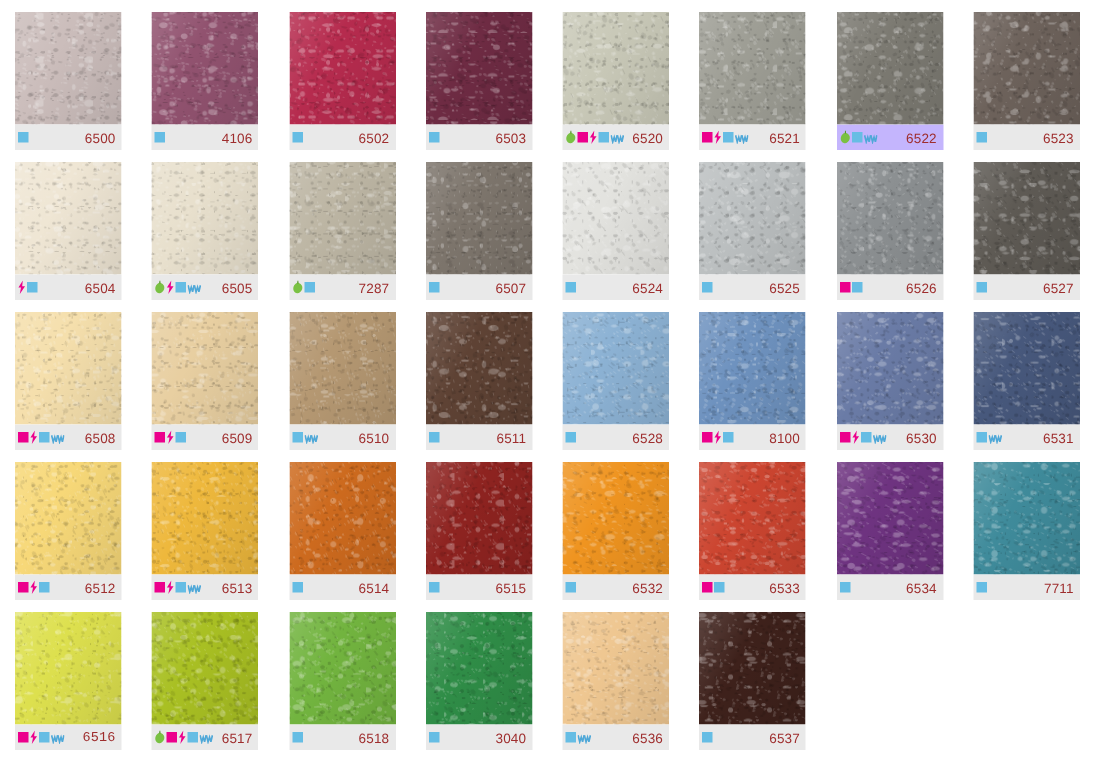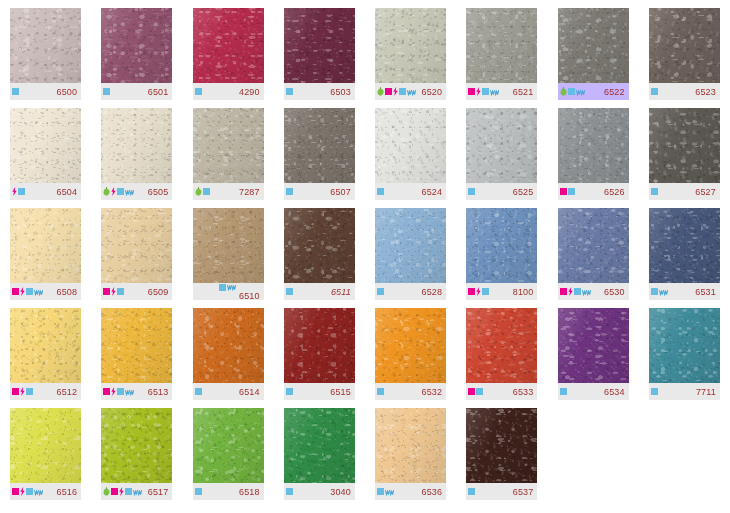--- a/index.html
+++ b/index.html
@@ -101,37 +101,37 @@
         <div class="swatch">
           <div class="base" style="background: rgb(145, 82, 111);"></div>
           <div class="tex" style="background-image: radial-gradient(16.7% 8.6% at 3.6% 70%, rgba(255, 255, 255, 0.85) 0%, rgba(255, 255, 255, 0.85) 55%, rgba(0, 0, 0, 0) 76%), radial-gradient(15.5% 4.5% at 35.7% 1.1%, rgba(0, 0, 0, 0.45) 0%, rgba(0, 0, 0, 0.45) 55%, rgba(0, 0, 0, 0) 76%), radial-gradient(10.4% 10% at 8.4% 7.5%, rgba(255, 255, 255, 0.85) 0%, rgba(255, 255, 255, 0.85) 55%, rgba(0, 0, 0, 0) 76%), radial-gradient(9.4% 4.1% at 27% 41.6%, rgba(0, 0, 0, 0.45) 0%, rgba(0, 0, 0, 0.45) 55%, rgba(0, 0, 0, 0) 76%), radial-gradient(10.6% 3.3% at 94.5% 91.1%, rgba(255, 255, 255, 0.85) 0%, rgba(255, 255, 255, 0.85) 55%, rgba(0, 0, 0, 0) 76%), radial-gradient(8% 4.9% at 67% 46.5%, rgba(0, 0, 0, 0.45) 0%, rgba(0, 0, 0, 0.45) 55%, rgba(0, 0, 0, 0) 76%), radial-gradient(13% 10.2% at 66.4% 82.3%, rgba(255, 255, 255, 0.85) 0%, rgba(255, 255, 255, 0.85) 55%, rgba(0, 0, 0, 0) 76%), radial-gradient(15.7% 12.9% at 78.9% 95.9%, rgba(0, 0, 0, 0.45) 0%, rgba(0, 0, 0, 0.45) 55%, rgba(0, 0, 0, 0) 76%), radial-gradient(9.4% 11% at 90.2% 75.1%, rgba(255, 255, 255, 0.85) 0%, rgba(255, 255, 255, 0.85) 55%, rgba(0, 0, 0, 0) 76%), radial-gradient(10.1% 3% at 34.5% 90.7%, rgba(0, 0, 0, 0.45) 0%, rgba(0, 0, 0, 0.45) 55%, rgba(0, 0, 0, 0) 76%), radial-gradient(7% 12.1% at 57.5% 31.2%, rgba(255, 255, 255, 0.85) 0%, rgba(255, 255, 255, 0.85) 55%, rgba(0, 0, 0, 0) 76%), radial-gradient(11.4% 3.1% at 22.2% 29.2%, rgba(0, 0, 0, 0.45) 0%, rgba(0, 0, 0, 0.45) 55%, rgba(0, 0, 0, 0) 76%), radial-gradient(11.9% 11.7% at 6.2% 46.3%, rgba(255, 255, 255, 0.85) 0%, rgba(255, 255, 255, 0.85) 55%, rgba(0, 0, 0, 0) 76%);"></div>
           <div class="tex2" style="background-image: radial-gradient(14.9% 8.5% at 67.9% 37.5%, rgba(255, 255, 255, 0.9) 0%, rgba(255, 255, 255, 0.9) 55%, rgba(0, 0, 0, 0) 76%), radial-gradient(15.8% 8.5% at 84% 5.3%, rgba(0, 0, 0, 0.5) 0%, rgba(0, 0, 0, 0.5) 55%, rgba(0, 0, 0, 0) 76%), radial-gradient(13.4% 12.8% at 54.5% 71.4%, rgba(255, 255, 255, 0.9) 0%, rgba(255, 255, 255, 0.9) 55%, rgba(0, 0, 0, 0) 76%), radial-gradient(13.4% 11.2% at 13.8% 7.5%, rgba(0, 0, 0, 0.5) 0%, rgba(0, 0, 0, 0.5) 55%, rgba(0, 0, 0, 0) 76%), radial-gradient(14.1% 11.6% at 47.2% 37.5%, rgba(255, 255, 255, 0.9) 0%, rgba(255, 255, 255, 0.9) 55%, rgba(0, 0, 0, 0) 76%), radial-gradient(13.4% 6.1% at 57% 42.2%, rgba(0, 0, 0, 0.5) 0%, rgba(0, 0, 0, 0.5) 55%, rgba(0, 0, 0, 0) 76%), radial-gradient(9.9% 11.8% at 54.8% 54.4%, rgba(255, 255, 255, 0.9) 0%, rgba(255, 255, 255, 0.9) 55%, rgba(0, 0, 0, 0) 76%), radial-gradient(16.1% 11.6% at 37.5% 98%, rgba(0, 0, 0, 0.5) 0%, rgba(0, 0, 0, 0.5) 55%, rgba(0, 0, 0, 0) 76%), radial-gradient(12.6% 4.8% at 31% 46.2%, rgba(255, 255, 255, 0.9) 0%, rgba(255, 255, 255, 0.9) 55%, rgba(0, 0, 0, 0) 76%), radial-gradient(13.8% 6.8% at 7.5% 1.5%, rgba(0, 0, 0, 0.5) 0%, rgba(0, 0, 0, 0.5) 55%, rgba(0, 0, 0, 0) 76%), radial-gradient(9.4% 6.2% at 11.4% 22.5%, rgba(255, 255, 255, 0.9) 0%, rgba(255, 255, 255, 0.9) 55%, rgba(0, 0, 0, 0) 76%), radial-gradient(7% 9.1% at 49.8% 51.2%, rgba(0, 0, 0, 0.5) 0%, rgba(0, 0, 0, 0.5) 55%, rgba(0, 0, 0, 0) 76%), radial-gradient(7.4% 6.9% at 31.4% 14.7%, rgba(255, 255, 255, 0.9) 0%, rgba(255, 255, 255, 0.9) 55%, rgba(0, 0, 0, 0) 76%); transform: rotate(13deg);"></div>
           <div class="sheen"></div>
         </div>
         <div class="label" style="background: rgb(233, 233, 233);">
           <span class="icons">
             <span class="ic ic-sq-blue" style="background: rgb(102, 189, 228);"></span>
           </span>
-          <span class="code" style="color: rgb(158, 45, 45);">6501</span>
+          <span class="code" style="color: rgb(158, 45, 45);">4106</span>
         </div>
       </div>
     </div>
     <div class="cell">
       <div class="card">
         <div class="swatch">
           <div class="base" style="background: rgb(182, 43, 78);"></div>
           <div class="tex" style="background-image: radial-gradient(15.5% 8.4% at 15.6% 86.5%, rgba(255, 255, 255, 0.85) 0%, rgba(255, 255, 255, 0.85) 55%, rgba(0, 0, 0, 0) 76%), radial-gradient(13.7% 4.8% at 41% 8.4%, rgba(0, 0, 0, 0.45) 0%, rgba(0, 0, 0, 0.45) 55%, rgba(0, 0, 0, 0) 76%), radial-gradient(16.3% 7.3% at 24.1% 53.5%, rgba(255, 255, 255, 0.85) 0%, rgba(255, 255, 255, 0.85) 55%, rgba(0, 0, 0, 0) 76%), radial-gradient(9.8% 4.7% at 0.3% 54.8%, rgba(0, 0, 0, 0.45) 0%, rgba(0, 0, 0, 0.45) 55%, rgba(0, 0, 0, 0) 76%), radial-gradient(5.8% 9.1% at 83.6% 27.3%, rgba(255, 255, 255, 0.85) 0%, rgba(255, 255, 255, 0.85) 55%, rgba(0, 0, 0, 0) 76%), radial-gradient(12.4% 7.5% at 92.1% 23.7%, rgba(0, 0, 0, 0.45) 0%, rgba(0, 0, 0, 0.45) 55%, rgba(0, 0, 0, 0) 76%), radial-gradient(8% 9.7% at 71.6% 40.3%, rgba(255, 255, 255, 0.85) 0%, rgba(255, 255, 255, 0.85) 55%, rgba(0, 0, 0, 0) 76%), radial-gradient(6.3% 10.2% at 10.6% 32.2%, rgba(0, 0, 0, 0.45) 0%, rgba(0, 0, 0, 0.45) 55%, rgba(0, 0, 0, 0) 76%), radial-gradient(7.8% 12.3% at 56.7% 21.1%, rgba(255, 255, 255, 0.85) 0%, rgba(255, 255, 255, 0.85) 55%, rgba(0, 0, 0, 0) 76%), radial-gradient(16% 7.7% at 76.5% 1.8%, rgba(0, 0, 0, 0.45) 0%, rgba(0, 0, 0, 0.45) 55%, rgba(0, 0, 0, 0) 76%), radial-gradient(14.9% 5.9% at 21.1% 81.9%, rgba(255, 255, 255, 0.85) 0%, rgba(255, 255, 255, 0.85) 55%, rgba(0, 0, 0, 0) 76%), radial-gradient(8.6% 9.8% at 87.5% 11.7%, rgba(0, 0, 0, 0.45) 0%, rgba(0, 0, 0, 0.45) 55%, rgba(0, 0, 0, 0) 76%), radial-gradient(14% 7.7% at 88.8% 86.6%, rgba(255, 255, 255, 0.85) 0%, rgba(255, 255, 255, 0.85) 55%, rgba(0, 0, 0, 0) 76%);"></div>
           <div class="tex2" style="background-image: radial-gradient(13.7% 8.3% at 79.9% 54%, rgba(255, 255, 255, 0.9) 0%, rgba(255, 255, 255, 0.9) 55%, rgba(0, 0, 0, 0) 76%), radial-gradient(14% 8.9% at 89.3% 12.6%, rgba(0, 0, 0, 0.5) 0%, rgba(0, 0, 0, 0.5) 55%, rgba(0, 0, 0, 0) 76%), radial-gradient(7.3% 10.2% at 70.2% 17.4%, rgba(255, 255, 255, 0.9) 0%, rgba(255, 255, 255, 0.9) 55%, rgba(0, 0, 0, 0) 76%), radial-gradient(13.8% 11.8% at 87.1% 20.6%, rgba(0, 0, 0, 0.5) 0%, rgba(0, 0, 0, 0.5) 55%, rgba(0, 0, 0, 0) 76%), radial-gradient(9.3% 7.5% at 36.4% 73.8%, rgba(255, 255, 255, 0.9) 0%, rgba(255, 255, 255, 0.9) 55%, rgba(0, 0, 0, 0) 76%), radial-gradient(5.9% 8.7% at 82% 19.4%, rgba(0, 0, 0, 0.5) 0%, rgba(0, 0, 0, 0.5) 55%, rgba(0, 0, 0, 0) 76%), radial-gradient(16.9% 11.4% at 60% 12.3%, rgba(255, 255, 255, 0.9) 0%, rgba(255, 255, 255, 0.9) 55%, rgba(0, 0, 0, 0) 76%), radial-gradient(6.6% 9% at 69.2% 34.3%, rgba(0, 0, 0, 0.5) 0%, rgba(0, 0, 0, 0.5) 55%, rgba(0, 0, 0, 0) 76%), radial-gradient(10.9% 6.1% at 97.5% 92.1%, rgba(255, 255, 255, 0.9) 0%, rgba(255, 255, 255, 0.9) 55%, rgba(0, 0, 0, 0) 76%), radial-gradient(7.8% 11.5% at 49.5% 12.6%, rgba(0, 0, 0, 0.5) 0%, rgba(0, 0, 0, 0.5) 55%, rgba(0, 0, 0, 0) 76%), radial-gradient(5.3% 10% at 75% 73.3%, rgba(255, 255, 255, 0.9) 0%, rgba(255, 255, 255, 0.9) 55%, rgba(0, 0, 0, 0) 76%), radial-gradient(16.1% 5.8% at 15.1% 33.6%, rgba(0, 0, 0, 0.5) 0%, rgba(0, 0, 0, 0.5) 55%, rgba(0, 0, 0, 0) 76%), radial-gradient(9.6% 12.9% at 14% 55%, rgba(255, 255, 255, 0.9) 0%, rgba(255, 255, 255, 0.9) 55%, rgba(0, 0, 0, 0) 76%); transform: rotate(13deg);"></div>
           <div class="sheen"></div>
         </div>
         <div class="label" style="background: rgb(233, 233, 233);">
           <span class="icons">
             <span class="ic ic-sq-blue" style="background: rgb(102, 189, 228);"></span>
           </span>
-          <span class="code" style="color: rgb(158, 45, 45);">4290</span>
+          <span class="code" style="color: rgb(158, 45, 45);">6502</span>
         </div>
       </div>
     </div>
     <div class="cell">
       <div class="card">
         <div class="swatch">
           <div class="base" style="background: rgb(110, 43, 67);"></div>
           <div class="tex" style="background-image: radial-gradient(14.4% 8.2% at 27.5% 3.1%, rgba(255, 255, 255, 0.85) 0%, rgba(255, 255, 255, 0.85) 55%, rgba(0, 0, 0, 0) 76%), radial-gradient(11.8% 5.1% at 46.3% 15.6%, rgba(0, 0, 0, 0.45) 0%, rgba(0, 0, 0, 0.45) 55%, rgba(0, 0, 0, 0) 76%), radial-gradient(10.2% 4.7% at 39.8% 99.6%, rgba(255, 255, 255, 0.85) 0%, rgba(255, 255, 255, 0.85) 55%, rgba(0, 0, 0, 0) 76%), radial-gradient(10.2% 5.4% at 73.6% 68%, rgba(0, 0, 0, 0.45) 0%, rgba(0, 0, 0, 0.45) 55%, rgba(0, 0, 0, 0) 76%), radial-gradient(13% 5% at 72.8% 63.6%, rgba(255, 255, 255, 0.85) 0%, rgba(255, 255, 255, 0.85) 55%, rgba(0, 0, 0, 0) 76%), radial-gradient(16.9% 10.1% at 17.1% 1%, rgba(0, 0, 0, 0.45) 0%, rgba(0, 0, 0, 0.45) 55%, rgba(0, 0, 0, 0) 76%), radial-gradient(15% 9.3% at 76.7% 98.2%, rgba(255, 255, 255, 0.85) 0%, rgba(255, 255, 255, 0.85) 55%, rgba(0, 0, 0, 0) 76%), radial-gradient(8.8% 7.6% at 42.2% 68.5%, rgba(0, 0, 0, 0.45) 0%, rgba(0, 0, 0, 0.45) 55%, rgba(0, 0, 0, 0) 76%), radial-gradient(6.1% 3.6% at 23.2% 67%, rgba(255, 255, 255, 0.85) 0%, rgba(255, 255, 255, 0.85) 55%, rgba(0, 0, 0, 0) 76%), radial-gradient(10% 12.3% at 18.6% 12.9%, rgba(0, 0, 0, 0.45) 0%, rgba(0, 0, 0, 0.45) 55%, rgba(0, 0, 0, 0) 76%), radial-gradient(10.8% 9.7% at 84.8% 32.7%, rgba(255, 255, 255, 0.85) 0%, rgba(255, 255, 255, 0.85) 55%, rgba(0, 0, 0, 0) 76%), radial-gradient(5.7% 6.6% at 52.8% 94.2%, rgba(0, 0, 0, 0.45) 0%, rgba(0, 0, 0, 0.45) 55%, rgba(0, 0, 0, 0) 76%), radial-gradient(16.1% 3.7% at 71.4% 26.9%, rgba(255, 255, 255, 0.85) 0%, rgba(255, 255, 255, 0.85) 55%, rgba(0, 0, 0, 0) 76%);"></div>
           <div class="tex2" style="background-image: radial-gradient(12.5% 8.1% at 91.9% 70.5%, rgba(255, 255, 255, 0.9) 0%, rgba(255, 255, 255, 0.9) 55%, rgba(0, 0, 0, 0) 76%), radial-gradient(12.2% 9.2% at 94.7% 19.8%, rgba(0, 0, 0, 0.5) 0%, rgba(0, 0, 0, 0.5) 55%, rgba(0, 0, 0, 0) 76%), radial-gradient(13.2% 7.6% at 85.9% 63.5%, rgba(255, 255, 255, 0.9) 0%, rgba(255, 255, 255, 0.9) 55%, rgba(0, 0, 0, 0) 76%), radial-gradient(14.2% 12.5% at 60.4% 33.8%, rgba(0, 0, 0, 0.5) 0%, rgba(0, 0, 0, 0.5) 55%, rgba(0, 0, 0, 0) 76%), radial-gradient(16.6% 3.3% at 25.5% 10%, rgba(255, 255, 255, 0.9) 0%, rgba(255, 255, 255, 0.9) 55%, rgba(0, 0, 0, 0) 76%), radial-gradient(10.4% 11.3% at 7.1% 96.7%, rgba(0, 0, 0, 0.5) 0%, rgba(0, 0, 0, 0.5) 55%, rgba(0, 0, 0, 0) 76%), radial-gradient(11.9% 10.9% at 65.1% 70.3%, rgba(255, 255, 255, 0.9) 0%, rgba(255, 255, 255, 0.9) 55%, rgba(0, 0, 0, 0) 76%), radial-gradient(9.1% 6.3% at 0.9% 70.6%, rgba(0, 0, 0, 0.5) 0%, rgba(0, 0, 0, 0.5) 55%, rgba(0, 0, 0, 0) 76%), radial-gradient(9.3% 7.4% at 64% 38%, rgba(255, 255, 255, 0.9) 0%, rgba(255, 255, 255, 0.9) 55%, rgba(0, 0, 0, 0) 76%), radial-gradient(13.8% 6.1% at 91.6% 23.7%, rgba(0, 0, 0, 0.5) 0%, rgba(0, 0, 0, 0.5) 55%, rgba(0, 0, 0, 0) 76%), radial-gradient(13.1% 3.8% at 38.6% 24.1%, rgba(255, 255, 255, 0.9) 0%, rgba(255, 255, 255, 0.9) 55%, rgba(0, 0, 0, 0) 76%), radial-gradient(13.3% 12.5% at 80.4% 16.1%, rgba(0, 0, 0, 0.5) 0%, rgba(0, 0, 0, 0.5) 55%, rgba(0, 0, 0, 0) 76%), radial-gradient(11.7% 8.9% at 96.6% 95.3%, rgba(255, 255, 255, 0.9) 0%, rgba(255, 255, 255, 0.9) 55%, rgba(0, 0, 0, 0) 76%); transform: rotate(13deg);"></div>
           <div class="sheen"></div>
@@ -428,21 +428,21 @@
       </div>
     </div>
     <div class="cell">
       <div class="card">
         <div class="swatch">
           <div class="base" style="background: rgb(181, 152, 114);"></div>
           <div class="tex" style="background-image: radial-gradient(13% 4.9% at 52% 24.5%, rgba(255, 255, 255, 0.85) 0%, rgba(255, 255, 255, 0.85) 55%, rgba(0, 0, 0, 0) 76%), radial-gradient(7.8% 8.6% at 29.4% 26.5%, rgba(0, 0, 0, 0.45) 0%, rgba(0, 0, 0, 0.45) 55%, rgba(0, 0, 0, 0) 76%), radial-gradient(9.5% 3.2% at 62.9% 42.4%, rgba(255, 255, 255, 0.85) 0%, rgba(255, 255, 255, 0.85) 55%, rgba(0, 0, 0, 0) 76%), radial-gradient(16.1% 4.7% at 61.7% 10.8%, rgba(0, 0, 0, 0.45) 0%, rgba(0, 0, 0, 0.45) 55%, rgba(0, 0, 0, 0) 76%), radial-gradient(14.7% 9.4% at 47.3% 10.3%, rgba(255, 255, 255, 0.85) 0%, rgba(255, 255, 255, 0.85) 55%, rgba(0, 0, 0, 0) 76%), radial-gradient(5.1% 9.8% at 18.2% 25.9%, rgba(0, 0, 0, 0.45) 0%, rgba(0, 0, 0, 0.45) 55%, rgba(0, 0, 0, 0) 76%), radial-gradient(5% 5.1% at 16.2% 5.5%, rgba(255, 255, 255, 0.85) 0%, rgba(255, 255, 255, 0.85) 55%, rgba(0, 0, 0, 0) 76%), radial-gradient(12.2% 4.7% at 36.7% 17%, rgba(0, 0, 0, 0.45) 0%, rgba(0, 0, 0, 0.45) 55%, rgba(0, 0, 0, 0) 76%), radial-gradient(11.8% 3.1% at 43.8% 38.4%, rgba(255, 255, 255, 0.85) 0%, rgba(255, 255, 255, 0.85) 55%, rgba(0, 0, 0, 0) 76%), radial-gradient(10.6% 10.3% at 82% 36.6%, rgba(0, 0, 0, 0.45) 0%, rgba(0, 0, 0, 0.45) 55%, rgba(0, 0, 0, 0) 76%), radial-gradient(11.2% 9% at 96.3% 21.3%, rgba(255, 255, 255, 0.85) 0%, rgba(255, 255, 255, 0.85) 55%, rgba(0, 0, 0, 0) 76%), radial-gradient(10.5% 9.3% at 2% 78.2%, rgba(0, 0, 0, 0.45) 0%, rgba(0, 0, 0, 0.45) 55%, rgba(0, 0, 0, 0) 76%), radial-gradient(13.7% 6.7% at 66% 17.3%, rgba(255, 255, 255, 0.85) 0%, rgba(255, 255, 255, 0.85) 55%, rgba(0, 0, 0, 0) 76%);"></div>
           <div class="tex2" style="background-image: radial-gradient(11.2% 4.8% at 16.4% 92%, rgba(255, 255, 255, 0.9) 0%, rgba(255, 255, 255, 0.9) 55%, rgba(0, 0, 0, 0) 76%), radial-gradient(8.1% 12.6% at 77.7% 30.6%, rgba(0, 0, 0, 0.5) 0%, rgba(0, 0, 0, 0.5) 55%, rgba(0, 0, 0, 0) 76%), radial-gradient(12.5% 6.1% at 9% 6.3%, rgba(255, 255, 255, 0.9) 0%, rgba(255, 255, 255, 0.9) 55%, rgba(0, 0, 0, 0) 76%), radial-gradient(8.1% 11.8% at 48.5% 76.6%, rgba(0, 0, 0, 0.5) 0%, rgba(0, 0, 0, 0.5) 55%, rgba(0, 0, 0, 0) 76%), radial-gradient(6.2% 7.7% at 0% 56.8%, rgba(255, 255, 255, 0.9) 0%, rgba(255, 255, 255, 0.9) 55%, rgba(0, 0, 0, 0) 76%), radial-gradient(10.6% 11% at 8.1% 21.6%, rgba(0, 0, 0, 0.5) 0%, rgba(0, 0, 0, 0.5) 55%, rgba(0, 0, 0, 0) 76%), radial-gradient(14% 6.7% at 4.6% 77.5%, rgba(255, 255, 255, 0.9) 0%, rgba(255, 255, 255, 0.9) 55%, rgba(0, 0, 0, 0) 76%), radial-gradient(12.5% 3.4% at 95.3% 19.2%, rgba(0, 0, 0, 0.5) 0%, rgba(0, 0, 0, 0.5) 55%, rgba(0, 0, 0, 0) 76%), radial-gradient(14.9% 6.9% at 84.6% 9.4%, rgba(255, 255, 255, 0.9) 0%, rgba(255, 255, 255, 0.9) 55%, rgba(0, 0, 0, 0) 76%), radial-gradient(14.3% 4.1% at 55% 47.4%, rgba(0, 0, 0, 0.5) 0%, rgba(0, 0, 0, 0.5) 55%, rgba(0, 0, 0, 0) 76%), radial-gradient(13.6% 3.1% at 50.1% 12.7%, rgba(255, 255, 255, 0.9) 0%, rgba(255, 255, 255, 0.9) 55%, rgba(0, 0, 0, 0) 76%), radial-gradient(6.1% 5.3% at 29.6% 0.2%, rgba(0, 0, 0, 0.5) 0%, rgba(0, 0, 0, 0.5) 55%, rgba(0, 0, 0, 0) 76%), radial-gradient(9.3% 11.9% at 91.2% 85.7%, rgba(255, 255, 255, 0.9) 0%, rgba(255, 255, 255, 0.9) 55%, rgba(0, 0, 0, 0) 76%); transform: rotate(78deg);"></div>
           <div class="sheen"></div>
         </div>
-        <div class="label" style="background: rgb(233, 233, 233); flex-direction: column;">
+        <div class="label" style="background: rgb(233, 233, 233);">
           <span class="icons">
             <span class="ic ic-sq-blue" style="background: rgb(102, 189, 228);"></span>
             <span class="ic ic-wave"><svg width="9" height="8" viewBox="0 0 9 8">
                 <path d="M0.4 2.2 L1.5 6.6 L2.5 3.4 L3.4 6.6 L4.4 2.2" fill="none" stroke="#4fa8d8" stroke-width="1.1"></path>
                 <path d="M4.6 2.2 L5.7 6.6 L6.7 3.4 L7.6 6.6 L8.6 2.2" fill="none" stroke="#4fa8d8" stroke-width="1.1"></path>
               </svg></span>
           </span>
           <span class="code" style="color: rgb(158, 45, 45);">6510</span>
         </div>
       </div>
@@ -452,21 +452,21 @@
         <div class="swatch">
           <div class="base" style="background: rgb(94, 66, 52);"></div>
           <div class="tex" style="background-image: radial-gradient(11.8% 4.7% at 64% 41.1%, rgba(255, 255, 255, 0.85) 0%, rgba(255, 255, 255, 0.85) 55%, rgba(0, 0, 0, 0) 76%), radial-gradient(6% 8.9% at 34.7% 33.7%, rgba(0, 0, 0, 0.45) 0%, rgba(0, 0, 0, 0.45) 55%, rgba(0, 0, 0, 0) 76%), radial-gradient(15.4% 10.6% at 78.6% 88.5%, rgba(255, 255, 255, 0.85) 0%, rgba(255, 255, 255, 0.85) 55%, rgba(0, 0, 0, 0) 76%), radial-gradient(16.5% 5.4% at 35% 23.9%, rgba(0, 0, 0, 0.45) 0%, rgba(0, 0, 0, 0.45) 55%, rgba(0, 0, 0, 0) 76%), radial-gradient(9.9% 5.2% at 36.5% 46.6%, rgba(255, 255, 255, 0.85) 0%, rgba(255, 255, 255, 0.85) 55%, rgba(0, 0, 0, 0) 76%), radial-gradient(9.6% 12.5% at 43.2% 3.1%, rgba(0, 0, 0, 0.45) 0%, rgba(0, 0, 0, 0.45) 55%, rgba(0, 0, 0, 0) 76%), radial-gradient(12% 4.6% at 21.3% 63.4%, rgba(255, 255, 255, 0.85) 0%, rgba(255, 255, 255, 0.85) 55%, rgba(0, 0, 0, 0) 76%), radial-gradient(14.7% 12% at 68.4% 53.4%, rgba(0, 0, 0, 0.45) 0%, rgba(0, 0, 0, 0.45) 55%, rgba(0, 0, 0, 0) 76%), radial-gradient(10.1% 4.4% at 10.3% 84.3%, rgba(255, 255, 255, 0.85) 0%, rgba(255, 255, 255, 0.85) 55%, rgba(0, 0, 0, 0) 76%), radial-gradient(16.5% 5% at 24% 47.8%, rgba(0, 0, 0, 0.45) 0%, rgba(0, 0, 0, 0.45) 55%, rgba(0, 0, 0, 0) 76%), radial-gradient(7.1% 12.8% at 59.9% 72.1%, rgba(255, 255, 255, 0.85) 0%, rgba(255, 255, 255, 0.85) 55%, rgba(0, 0, 0, 0) 76%), radial-gradient(7.7% 6% at 67.3% 60.7%, rgba(0, 0, 0, 0.45) 0%, rgba(0, 0, 0, 0.45) 55%, rgba(0, 0, 0, 0) 76%), radial-gradient(15.8% 12.7% at 48.5% 57.5%, rgba(255, 255, 255, 0.85) 0%, rgba(255, 255, 255, 0.85) 55%, rgba(0, 0, 0, 0) 76%);"></div>
           <div class="tex2" style="background-image: radial-gradient(10% 4.6% at 28.3% 8.5%, rgba(255, 255, 255, 0.9) 0%, rgba(255, 255, 255, 0.9) 55%, rgba(0, 0, 0, 0) 76%), radial-gradient(6.3% 13% at 83% 37.9%, rgba(0, 0, 0, 0.5) 0%, rgba(0, 0, 0, 0.5) 55%, rgba(0, 0, 0, 0) 76%), radial-gradient(6.4% 3.5% at 24.7% 52.4%, rgba(255, 255, 255, 0.9) 0%, rgba(255, 255, 255, 0.9) 55%, rgba(0, 0, 0, 0) 76%), radial-gradient(8.5% 12.5% at 21.8% 89.8%, rgba(0, 0, 0, 0.5) 0%, rgba(0, 0, 0, 0.5) 55%, rgba(0, 0, 0, 0) 76%), radial-gradient(13.5% 3.6% at 89.2% 93%, rgba(255, 255, 255, 0.9) 0%, rgba(255, 255, 255, 0.9) 55%, rgba(0, 0, 0, 0) 76%), radial-gradient(15.1% 3.7% at 33.2% 98.8%, rgba(0, 0, 0, 0.5) 0%, rgba(0, 0, 0, 0.5) 55%, rgba(0, 0, 0, 0) 76%), radial-gradient(8.9% 6.3% at 9.7% 35.5%, rgba(255, 255, 255, 0.9) 0%, rgba(255, 255, 255, 0.9) 55%, rgba(0, 0, 0, 0) 76%), radial-gradient(15% 10.8% at 27% 55.5%, rgba(0, 0, 0, 0.5) 0%, rgba(0, 0, 0, 0.5) 55%, rgba(0, 0, 0, 0) 76%), radial-gradient(13.2% 8.2% at 51.1% 55.4%, rgba(255, 255, 255, 0.9) 0%, rgba(255, 255, 255, 0.9) 55%, rgba(0, 0, 0, 0) 76%), radial-gradient(8.3% 8.8% at 97.1% 58.6%, rgba(0, 0, 0, 0.5) 0%, rgba(0, 0, 0, 0.5) 55%, rgba(0, 0, 0, 0) 76%), radial-gradient(9.4% 6.9% at 13.8% 63.5%, rgba(255, 255, 255, 0.9) 0%, rgba(255, 255, 255, 0.9) 55%, rgba(0, 0, 0, 0) 76%), radial-gradient(15.2% 12% at 94.9% 82.7%, rgba(0, 0, 0, 0.5) 0%, rgba(0, 0, 0, 0.5) 55%, rgba(0, 0, 0, 0) 76%), radial-gradient(11.4% 7.9% at 73.8% 26%, rgba(255, 255, 255, 0.9) 0%, rgba(255, 255, 255, 0.9) 55%, rgba(0, 0, 0, 0) 76%); transform: rotate(78deg);"></div>
           <div class="sheen"></div>
         </div>
         <div class="label" style="background: rgb(233, 233, 233);">
           <span class="icons">
             <span class="ic ic-sq-blue" style="background: rgb(102, 189, 228);"></span>
           </span>
-          <span class="code" style="color: rgb(158, 45, 45); font-style: italic;">6511</span>
+          <span class="code" style="color: rgb(158, 45, 45);">6511</span>
         </div>
       </div>
     </div>
     <div class="cell">
       <div class="card">
         <div class="swatch">
           <div class="base" style="background: rgb(140, 178, 212);"></div>
           <div class="tex" style="background-image: radial-gradient(14% 5.7% at 86.4% 10.6%, rgba(255, 255, 255, 0.85) 0%, rgba(255, 255, 255, 0.85) 55%, rgba(0, 0, 0, 0) 76%), radial-gradient(5.5% 11.7% at 34.1% 36.7%, rgba(0, 0, 0, 0.45) 0%, rgba(0, 0, 0, 0.45) 55%, rgba(0, 0, 0, 0) 76%), radial-gradient(7.6% 12.4% at 18.5% 29.9%, rgba(255, 255, 255, 0.85) 0%, rgba(255, 255, 255, 0.85) 55%, rgba(0, 0, 0, 0) 76%), radial-gradient(15.7% 7.4% at 30.9% 47.1%, rgba(0, 0, 0, 0.45) 0%, rgba(0, 0, 0, 0.45) 55%, rgba(0, 0, 0, 0) 76%), radial-gradient(14.9% 7.7% at 50.8% 76.9%, rgba(255, 255, 255, 0.85) 0%, rgba(255, 255, 255, 0.85) 55%, rgba(0, 0, 0, 0) 76%), radial-gradient(16% 3.8% at 16.7% 46.8%, rgba(0, 0, 0, 0.45) 0%, rgba(0, 0, 0, 0.45) 55%, rgba(0, 0, 0, 0) 76%), radial-gradient(8.5% 9.1% at 2.6% 44.5%, rgba(255, 255, 255, 0.85) 0%, rgba(255, 255, 255, 0.85) 55%, rgba(0, 0, 0, 0) 76%), radial-gradient(14.2% 5.5% at 61.9% 82.2%, rgba(0, 0, 0, 0.45) 0%, rgba(0, 0, 0, 0.45) 55%, rgba(0, 0, 0, 0) 76%), radial-gradient(6.9% 5.6% at 30.5% 65.2%, rgba(255, 255, 255, 0.85) 0%, rgba(255, 255, 255, 0.85) 55%, rgba(0, 0, 0, 0) 76%), radial-gradient(8.1% 12.9% at 1.2% 45.6%, rgba(0, 0, 0, 0.45) 0%, rgba(0, 0, 0, 0.45) 55%, rgba(0, 0, 0, 0) 76%), radial-gradient(10.2% 11.5% at 9.3% 69.4%, rgba(255, 255, 255, 0.85) 0%, rgba(255, 255, 255, 0.85) 55%, rgba(0, 0, 0, 0) 76%), radial-gradient(6.5% 9.3% at 93.2% 50%, rgba(0, 0, 0, 0.45) 0%, rgba(0, 0, 0, 0.45) 55%, rgba(0, 0, 0, 0) 76%), radial-gradient(14.9% 12.8% at 19.7% 25.8%, rgba(255, 255, 255, 0.85) 0%, rgba(255, 255, 255, 0.85) 55%, rgba(0, 0, 0, 0) 76%);"></div>
           <div class="tex2" style="background-image: radial-gradient(12.1% 5.6% at 50.8% 78%, rgba(255, 255, 255, 0.9) 0%, rgba(255, 255, 255, 0.9) 55%, rgba(0, 0, 0, 0) 76%), radial-gradient(5.9% 5.7% at 82.5% 40.9%, rgba(0, 0, 0, 0.5) 0%, rgba(0, 0, 0, 0.5) 55%, rgba(0, 0, 0, 0) 76%), radial-gradient(10.6% 5.3% at 64.6% 93.8%, rgba(255, 255, 255, 0.9) 0%, rgba(255, 255, 255, 0.9) 55%, rgba(0, 0, 0, 0) 76%), radial-gradient(7.7% 4.5% at 17.8% 13%, rgba(0, 0, 0, 0.5) 0%, rgba(0, 0, 0, 0.5) 55%, rgba(0, 0, 0, 0) 76%), radial-gradient(6.5% 6.1% at 3.5% 23.3%, rgba(255, 255, 255, 0.9) 0%, rgba(255, 255, 255, 0.9) 55%, rgba(0, 0, 0, 0) 76%), radial-gradient(9.5% 5% at 6.7% 42.5%, rgba(0, 0, 0, 0.5) 0%, rgba(0, 0, 0, 0.5) 55%, rgba(0, 0, 0, 0) 76%), radial-gradient(5.5% 10.8% at 91% 16.6%, rgba(255, 255, 255, 0.9) 0%, rgba(255, 255, 255, 0.9) 55%, rgba(0, 0, 0, 0) 76%), radial-gradient(14.5% 4.3% at 20.6% 84.3%, rgba(0, 0, 0, 0.5) 0%, rgba(0, 0, 0, 0.5) 55%, rgba(0, 0, 0, 0) 76%), radial-gradient(10% 9.4% at 71.3% 36.2%, rgba(255, 255, 255, 0.9) 0%, rgba(255, 255, 255, 0.9) 55%, rgba(0, 0, 0, 0) 76%), radial-gradient(11.9% 6.7% at 74.2% 56.4%, rgba(0, 0, 0, 0.5) 0%, rgba(0, 0, 0, 0.5) 55%, rgba(0, 0, 0, 0) 76%), radial-gradient(12.6% 5.5% at 63.1% 60.8%, rgba(255, 255, 255, 0.9) 0%, rgba(255, 255, 255, 0.9) 55%, rgba(0, 0, 0, 0) 76%), radial-gradient(14.1% 5.2% at 20.8% 72%, rgba(0, 0, 0, 0.5) 0%, rgba(0, 0, 0, 0.5) 55%, rgba(0, 0, 0, 0) 76%), radial-gradient(10.5% 8% at 44.9% 94.2%, rgba(255, 255, 255, 0.9) 0%, rgba(255, 255, 255, 0.9) 55%, rgba(0, 0, 0, 0) 76%); transform: rotate(39deg);"></div>
           <div class="sheen"></div>
@@ -697,21 +697,21 @@
             <span class="ic ic-sq-magenta" style="background: rgb(236, 0, 140);"></span>
             <span class="ic ic-bolt"><svg width="5" height="9" viewBox="0 0 5 9">
                 <path d="M3.2 0 L0.3 4.7 L2.0 4.7 L1.2 9 L4.7 3.8 L2.8 3.8 Z" fill="#ec008c"></path>
               </svg></span>
             <span class="ic ic-sq-blue" style="background: rgb(102, 189, 228);"></span>
             <span class="ic ic-wave"><svg width="9" height="8" viewBox="0 0 9 8">
                 <path d="M0.4 2.2 L1.5 6.6 L2.5 3.4 L3.4 6.6 L4.4 2.2" fill="none" stroke="#4fa8d8" stroke-width="1.1"></path>
                 <path d="M4.6 2.2 L5.7 6.6 L6.7 3.4 L7.6 6.6 L8.6 2.2" fill="none" stroke="#4fa8d8" stroke-width="1.1"></path>
               </svg></span>
           </span>
-          <span class="code" style="color: rgb(158, 45, 45);">6516</span>
+          <span class="code" style="color: rgb(158, 45, 45); font-family: Liberation Mono, monospace;">6516</span>
         </div>
       </div>
     </div>
     <div class="cell">
       <div class="card">
         <div class="swatch">
           <div class="base" style="background: rgb(169, 192, 35);"></div>
           <div class="tex" style="background-image: radial-gradient(11.6% 11.5% at 76.5% 46%, rgba(255, 255, 255, 0.85) 0%, rgba(255, 255, 255, 0.85) 55%, rgba(0, 0, 0, 0) 76%), radial-gradient(15.8% 12.1% at 12.4% 37.3%, rgba(0, 0, 0, 0.45) 0%, rgba(0, 0, 0, 0.45) 55%, rgba(0, 0, 0, 0) 76%), radial-gradient(8.8% 11.7% at 86.1% 85.3%, rgba(255, 255, 255, 0.85) 0%, rgba(255, 255, 255, 0.85) 55%, rgba(0, 0, 0, 0) 76%), radial-gradient(10% 4.1% at 49.8% 53.6%, rgba(0, 0, 0, 0.45) 0%, rgba(0, 0, 0, 0.45) 55%, rgba(0, 0, 0, 0) 76%), radial-gradient(16.3% 3.8% at 21.9% 57.1%, rgba(255, 255, 255, 0.85) 0%, rgba(255, 255, 255, 0.85) 55%, rgba(0, 0, 0, 0) 76%), radial-gradient(5.3% 9.6% at 19.2% 50.9%, rgba(0, 0, 0, 0.45) 0%, rgba(0, 0, 0, 0.45) 55%, rgba(0, 0, 0, 0) 76%), radial-gradient(7.1% 10.9% at 55.6% 12.7%, rgba(255, 255, 255, 0.85) 0%, rgba(255, 255, 255, 0.85) 55%, rgba(0, 0, 0, 0) 76%), radial-gradient(15.5% 11.8% at 31.1% 65.6%, rgba(0, 0, 0, 0.45) 0%, rgba(0, 0, 0, 0.45) 55%, rgba(0, 0, 0, 0) 76%), radial-gradient(5.4% 12.6% at 64.4% 9.8%, rgba(255, 255, 255, 0.85) 0%, rgba(255, 255, 255, 0.85) 55%, rgba(0, 0, 0, 0) 76%), radial-gradient(11.2% 8.3% at 45.4% 60.3%, rgba(0, 0, 0, 0.45) 0%, rgba(0, 0, 0, 0.45) 55%, rgba(0, 0, 0, 0) 76%), radial-gradient(11.6% 8.4% at 7.8% 9.9%, rgba(255, 255, 255, 0.85) 0%, rgba(255, 255, 255, 0.85) 55%, rgba(0, 0, 0, 0) 76%), radial-gradient(15.2% 12% at 51.2% 62.3%, rgba(0, 0, 0, 0.45) 0%, rgba(0, 0, 0, 0.45) 55%, rgba(0, 0, 0, 0) 76%), radial-gradient(11.3% 9.7% at 60.5% 7.6%, rgba(255, 255, 255, 0.85) 0%, rgba(255, 255, 255, 0.85) 55%, rgba(0, 0, 0, 0) 76%);"></div>
           <div class="tex2" style="background-image: radial-gradient(9.8% 11.4% at 40.8% 13.5%, rgba(255, 255, 255, 0.9) 0%, rgba(255, 255, 255, 0.9) 55%, rgba(0, 0, 0, 0) 76%), radial-gradient(16.1% 6.1% at 60.7% 41.5%, rgba(0, 0, 0, 0.5) 0%, rgba(0, 0, 0, 0.5) 55%, rgba(0, 0, 0, 0) 76%), radial-gradient(11.9% 4.6% at 32.1% 49.2%, rgba(255, 255, 255, 0.9) 0%, rgba(255, 255, 255, 0.9) 55%, rgba(0, 0, 0, 0) 76%), radial-gradient(14% 11.2% at 36.7% 19.4%, rgba(0, 0, 0, 0.5) 0%, rgba(0, 0, 0, 0.5) 55%, rgba(0, 0, 0, 0) 76%), radial-gradient(7.9% 12.1% at 74.6% 3.5%, rgba(255, 255, 255, 0.9) 0%, rgba(255, 255, 255, 0.9) 55%, rgba(0, 0, 0, 0) 76%), radial-gradient(10.8% 10.8% at 9.2% 46.6%, rgba(0, 0, 0, 0.5) 0%, rgba(0, 0, 0, 0.5) 55%, rgba(0, 0, 0, 0) 76%), radial-gradient(16% 12.6% at 44% 84.8%, rgba(255, 255, 255, 0.9) 0%, rgba(255, 255, 255, 0.9) 55%, rgba(0, 0, 0, 0) 76%), radial-gradient(15.9% 10.5% at 89.8% 67.7%, rgba(0, 0, 0, 0.5) 0%, rgba(0, 0, 0, 0.5) 55%, rgba(0, 0, 0, 0) 76%), radial-gradient(8.6% 6.4% at 5.2% 80.8%, rgba(255, 255, 255, 0.9) 0%, rgba(255, 255, 255, 0.9) 55%, rgba(0, 0, 0, 0) 76%), radial-gradient(14.9% 12.1% at 18.4% 71.1%, rgba(0, 0, 0, 0.5) 0%, rgba(0, 0, 0, 0.5) 55%, rgba(0, 0, 0, 0) 76%), radial-gradient(14% 12.4% at 61.7% 1.2%, rgba(255, 255, 255, 0.9) 0%, rgba(255, 255, 255, 0.9) 55%, rgba(0, 0, 0, 0) 76%), radial-gradient(10.8% 8% at 78.7% 84.3%, rgba(0, 0, 0, 0.5) 0%, rgba(0, 0, 0, 0.5) 55%, rgba(0, 0, 0, 0) 76%), radial-gradient(6.8% 4.9% at 85.7% 76.1%, rgba(255, 255, 255, 0.9) 0%, rgba(255, 255, 255, 0.9) 55%, rgba(0, 0, 0, 0) 76%); transform: rotate(52deg);"></div>
           <div class="sheen"></div>

